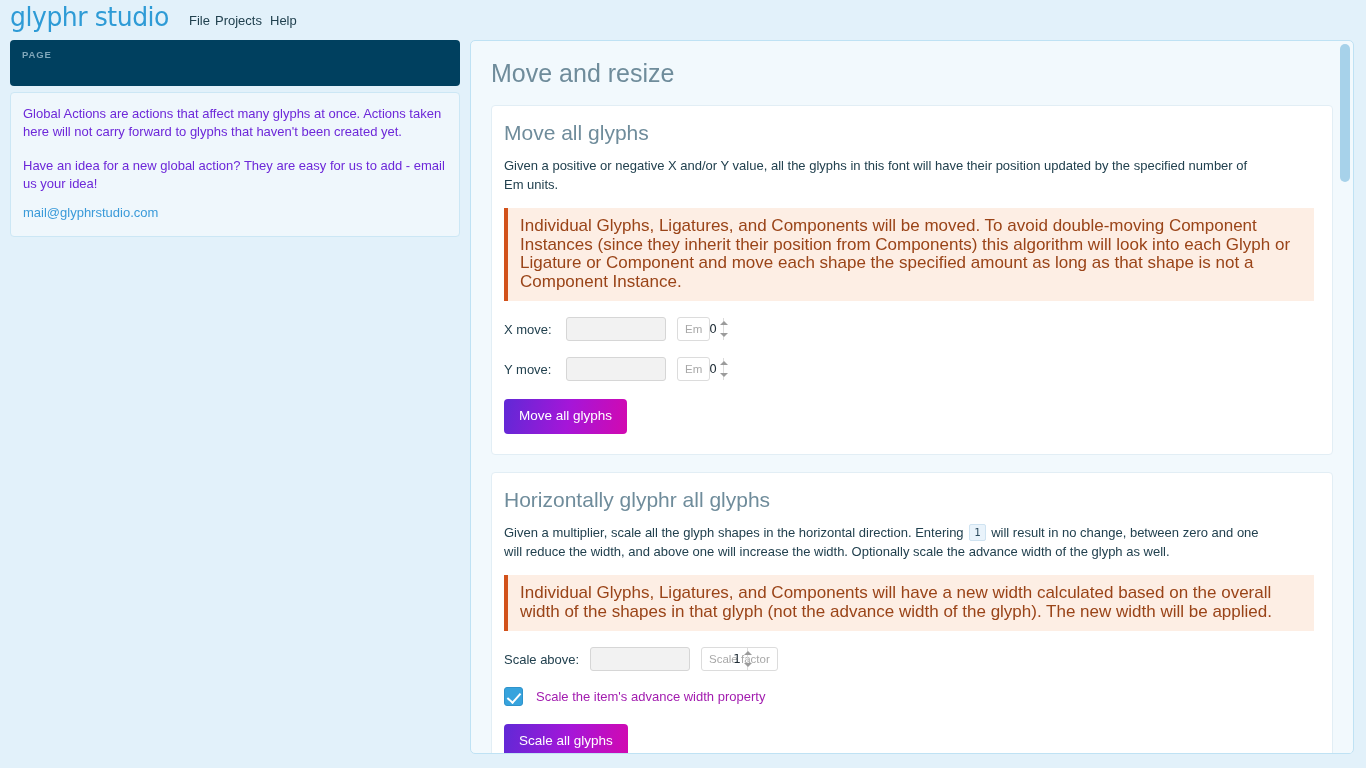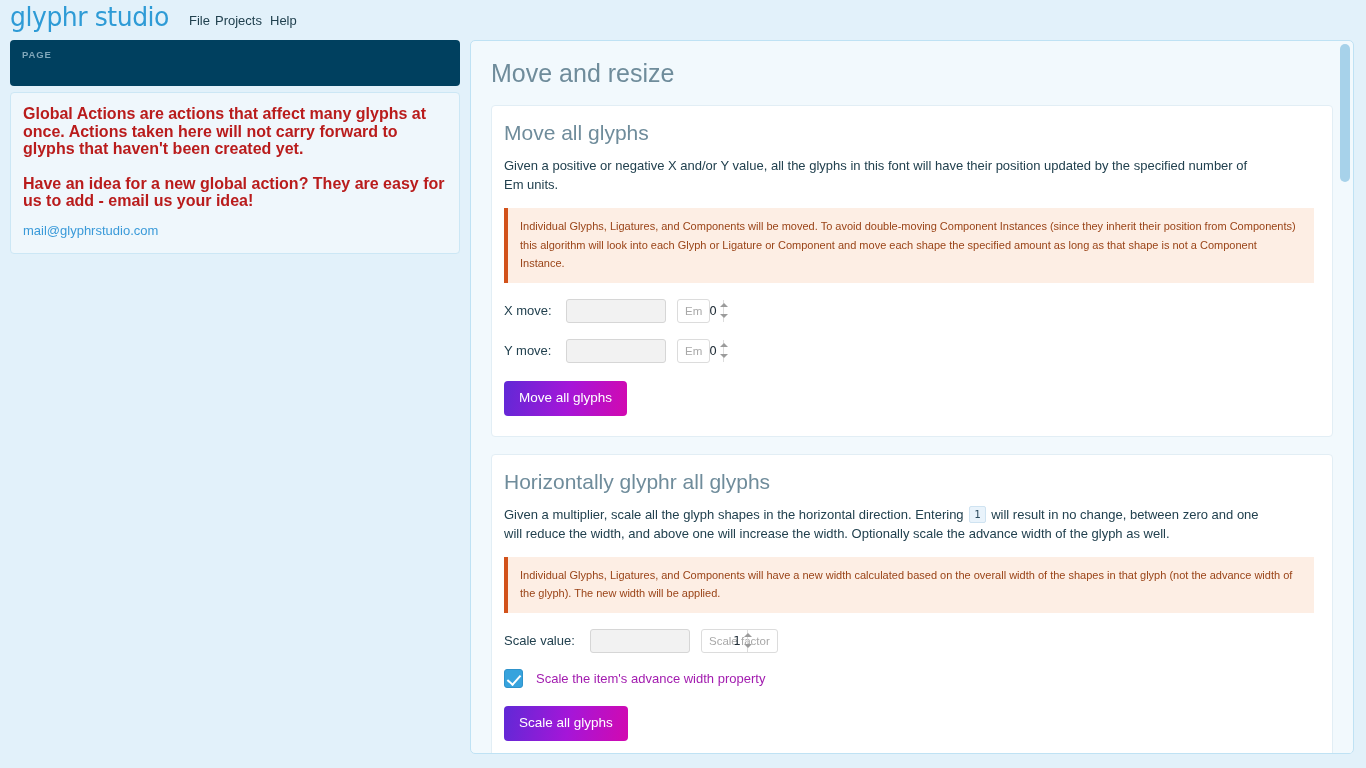--- a/index.html
+++ b/index.html
@@ -43,21 +43,21 @@
   }
   #page-title-side {
     font-size: 15px; color: #a9d9f2; line-height: 20px; margin-top: 1px;
   }
   #sidebar-card {
     margin-top: 6px; width: 450px;
     background: #eff7fc; border: 1px solid #cce7f5; border-radius: 4px;
     padding: 12px 14px 14px 12px;
   }
   .side-p {
-    font-size: 16px; color: #b91c1c; line-height: 17.5px; font-weight: bold;
+    font-size: 13px; color: #6d28d9; line-height: 17.5px;
   }
   .side-p + .side-p { margin-top: 17px; }
   #sidebar-mail {
     display: inline-block; margin-top: 12px;
     font-size: 13px; color: #3a9ad9; line-height: 17.5px;
     text-decoration: none; cursor: pointer;
   }
 
   
   #main-panel {
@@ -93,21 +93,21 @@
     font-size: 10.5px; line-height: 13px; padding: 1px 4px;
     vertical-align: 1px; margin: 0 2px;
   }
 
   .notice {
     margin-top: 14px;
     background: #fdeee4; border-left: 4px solid #d2521b;
     padding: 9px 12px 10px 12px;
   }
   .notice p {
-    font-size: 11px; color: #9a4418; line-height: 18.5px;
+    font-size: 17px; color: #9a4418; line-height: 18.5px;
   }
 
   .field-row { display: flex; align-items: center; margin-top: 16px; }
   .field-label {
     font-size: 13px; color: #22414f; line-height: 17px;
     width: 62px;
   }
   .field-label.wide { width: 86px; }
   .spinner {
     position: relative; display: inline-flex; align-items: stretch;
@@ -245,21 +245,21 @@
 
   <div class="card">
     <h2 class="card-title">Horizontally glyphr all glyphs</h2>
     <p class="card-desc"><span>Given a multiplier, scale all the glyph shapes in the horizontal direction. Entering</span> <span class="inline-code">1</span> <span>will result in no change, between zero and one will reduce the width, and above one will increase the width. Optionally scale the advance width of the glyph as well.</span></p>
 
     <div class="notice">
       <p>Individual Glyphs, Ligatures, and Components will have a new width calculated based on the overall width of the shapes in that glyph (not the advance width of the glyph). The new width will be applied.</p>
     </div>
 
     <div class="field-row">
-      <span class="field-label wide">Scale value:</span>
+      <span class="field-label wide">Scale above:</span>
       <span class="spinner">
         <input type="text" value="1" style="">
         <span class="spin-btns">
           <span class="spin-btn up"></span>
           <span class="spin-btn down"></span>
         </span>
       </span>
       <span class="unit-box">Scale factor</span>
     </div>
 

